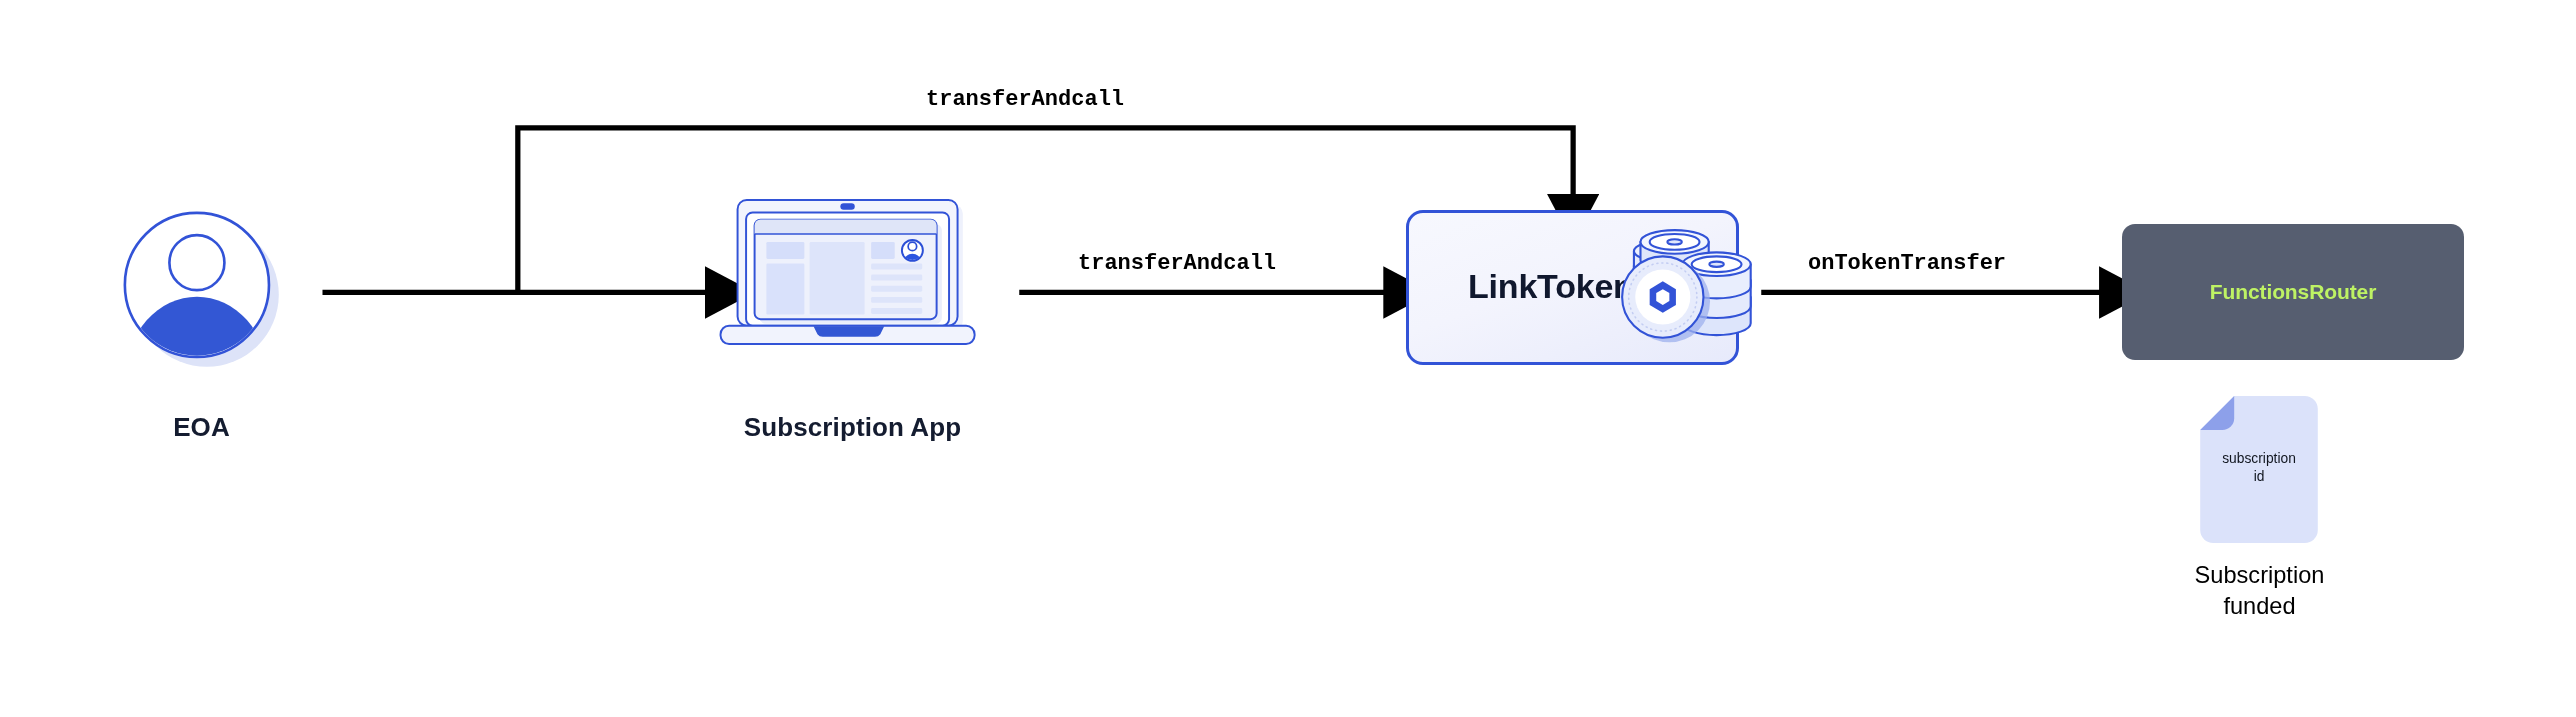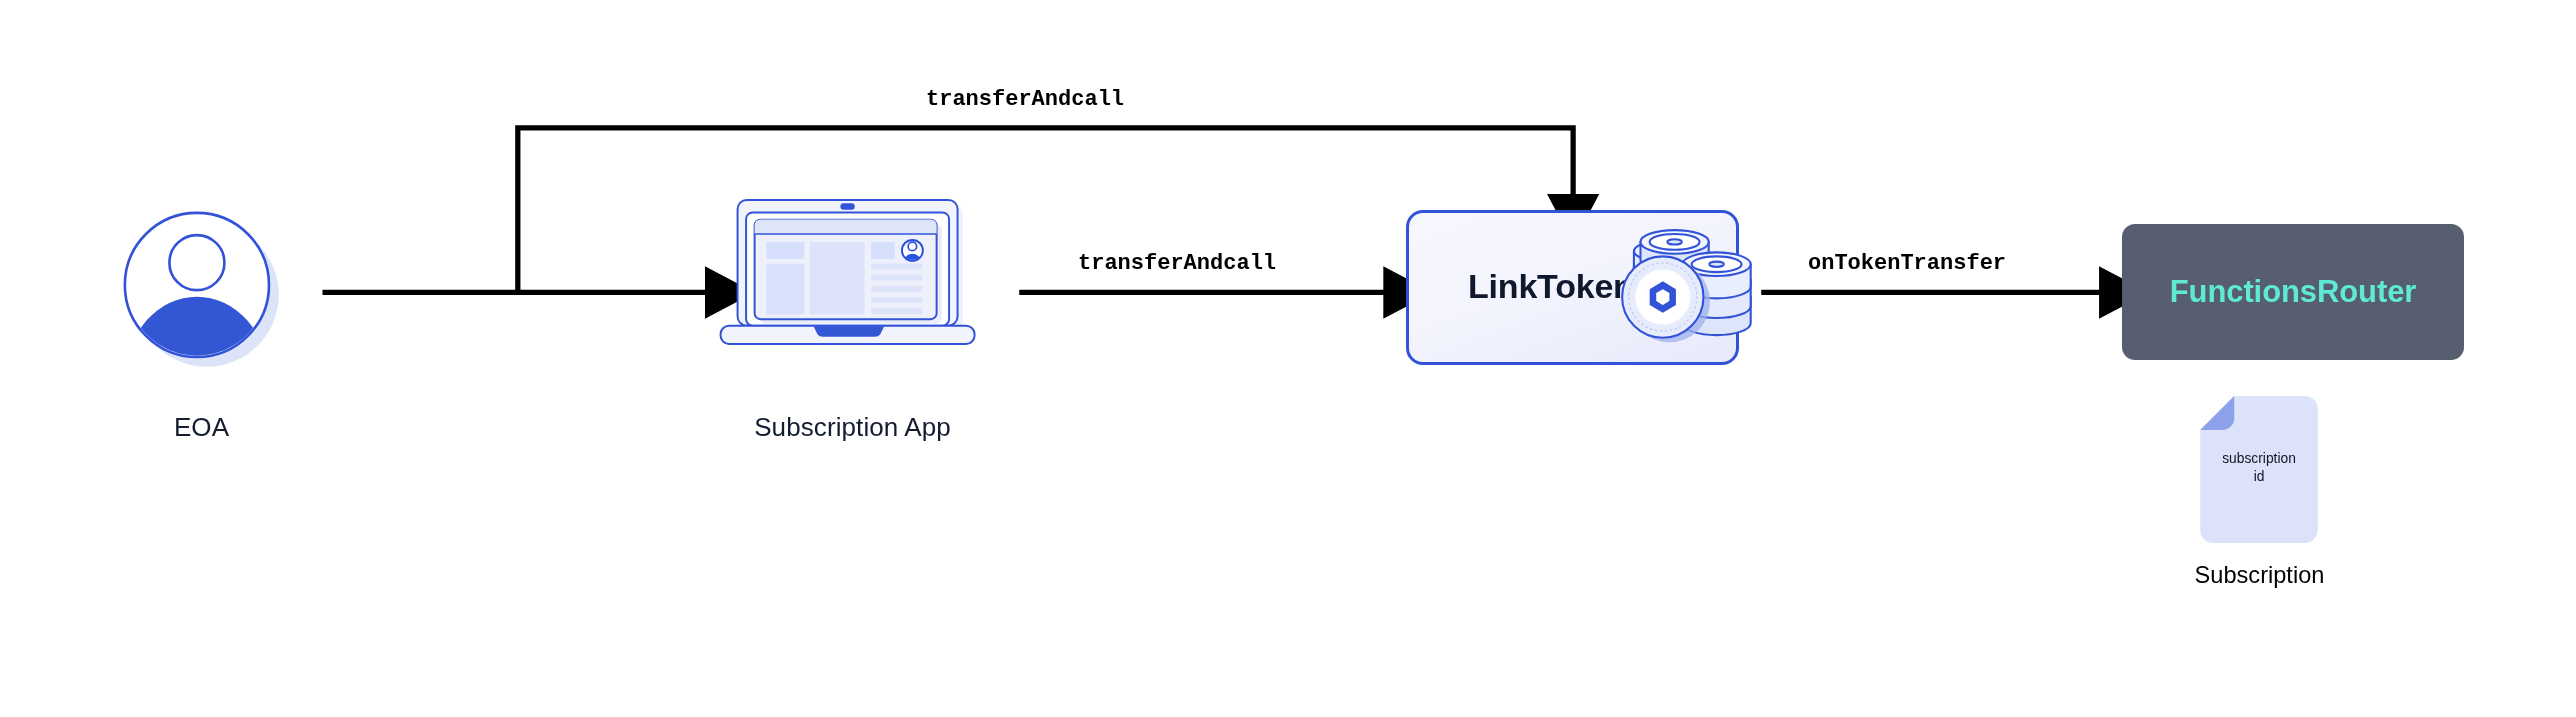--- a/index.html
+++ b/index.html
@@ -17,21 +17,21 @@
     background: #ffffff;
     overflow: hidden;
   }
   .abs { position: absolute; }
 
   
   .node-label {
     position: absolute;
     text-align: center;
     font-family: "Liberation Sans", sans-serif;
-    font-weight: normal;
+    font-weight: bold;
     color: #141c30;
     font-size: 26px;
     letter-spacing: 0.1px;
     white-space: nowrap;
     user-select: none;
   }
   .plain-label {
     position: absolute;
     text-align: center;
     font-family: "Liberation Sans", sans-serif;
@@ -86,22 +86,22 @@
     box-sizing: border-box;
   }
   .box-router-text {
     position: absolute;
     inset: 0;
     display: flex;
     align-items: center;
     justify-content: center;
     font-family: "Liberation Sans", sans-serif;
     font-weight: bold;
-    font-size: 31px;
-    color: #5eead4;
+    font-size: 21px;
+    color: #bef264;
     letter-spacing: -0.1px;
     white-space: nowrap;
   }
 
   
   .doc-wrap {
     position: absolute;
     left: 2200px;
     top: 396px;
     width: 118px;
@@ -258,20 +258,21 @@
       <path d="M52,0 H160 a20,20 0 0 1 20,20 V205 a20,20 0 0 1 -20,20 H20 a20,20 0 0 1 -20,-20 V52 z" fill="#dbe2fa"></path>
       <path d="M52,0 V34 a18,18 0 0 1 -18,18 H0 z" fill="#8da0ea"></path>
     </svg>
     <div class="doc-text">
       <div>subscription</div>
       <div>id</div>
     </div>
   </div>
   <div class="plain-label" style="left:2122px;top:560px;width:275px;">
     <div>Subscription</div>
+    <div>funded</div>
   </div>
 
   <div class="edge-label" style="left:926px;top:87px;">transferAndcall</div>
   <div class="edge-label" style="left:1078px;top:251px;">transferAndcall</div>
   <div class="edge-label" style="left:1808px;top:251px;">onTokenTransfer</div>
 
 </div>
 
 
 </body></html>

